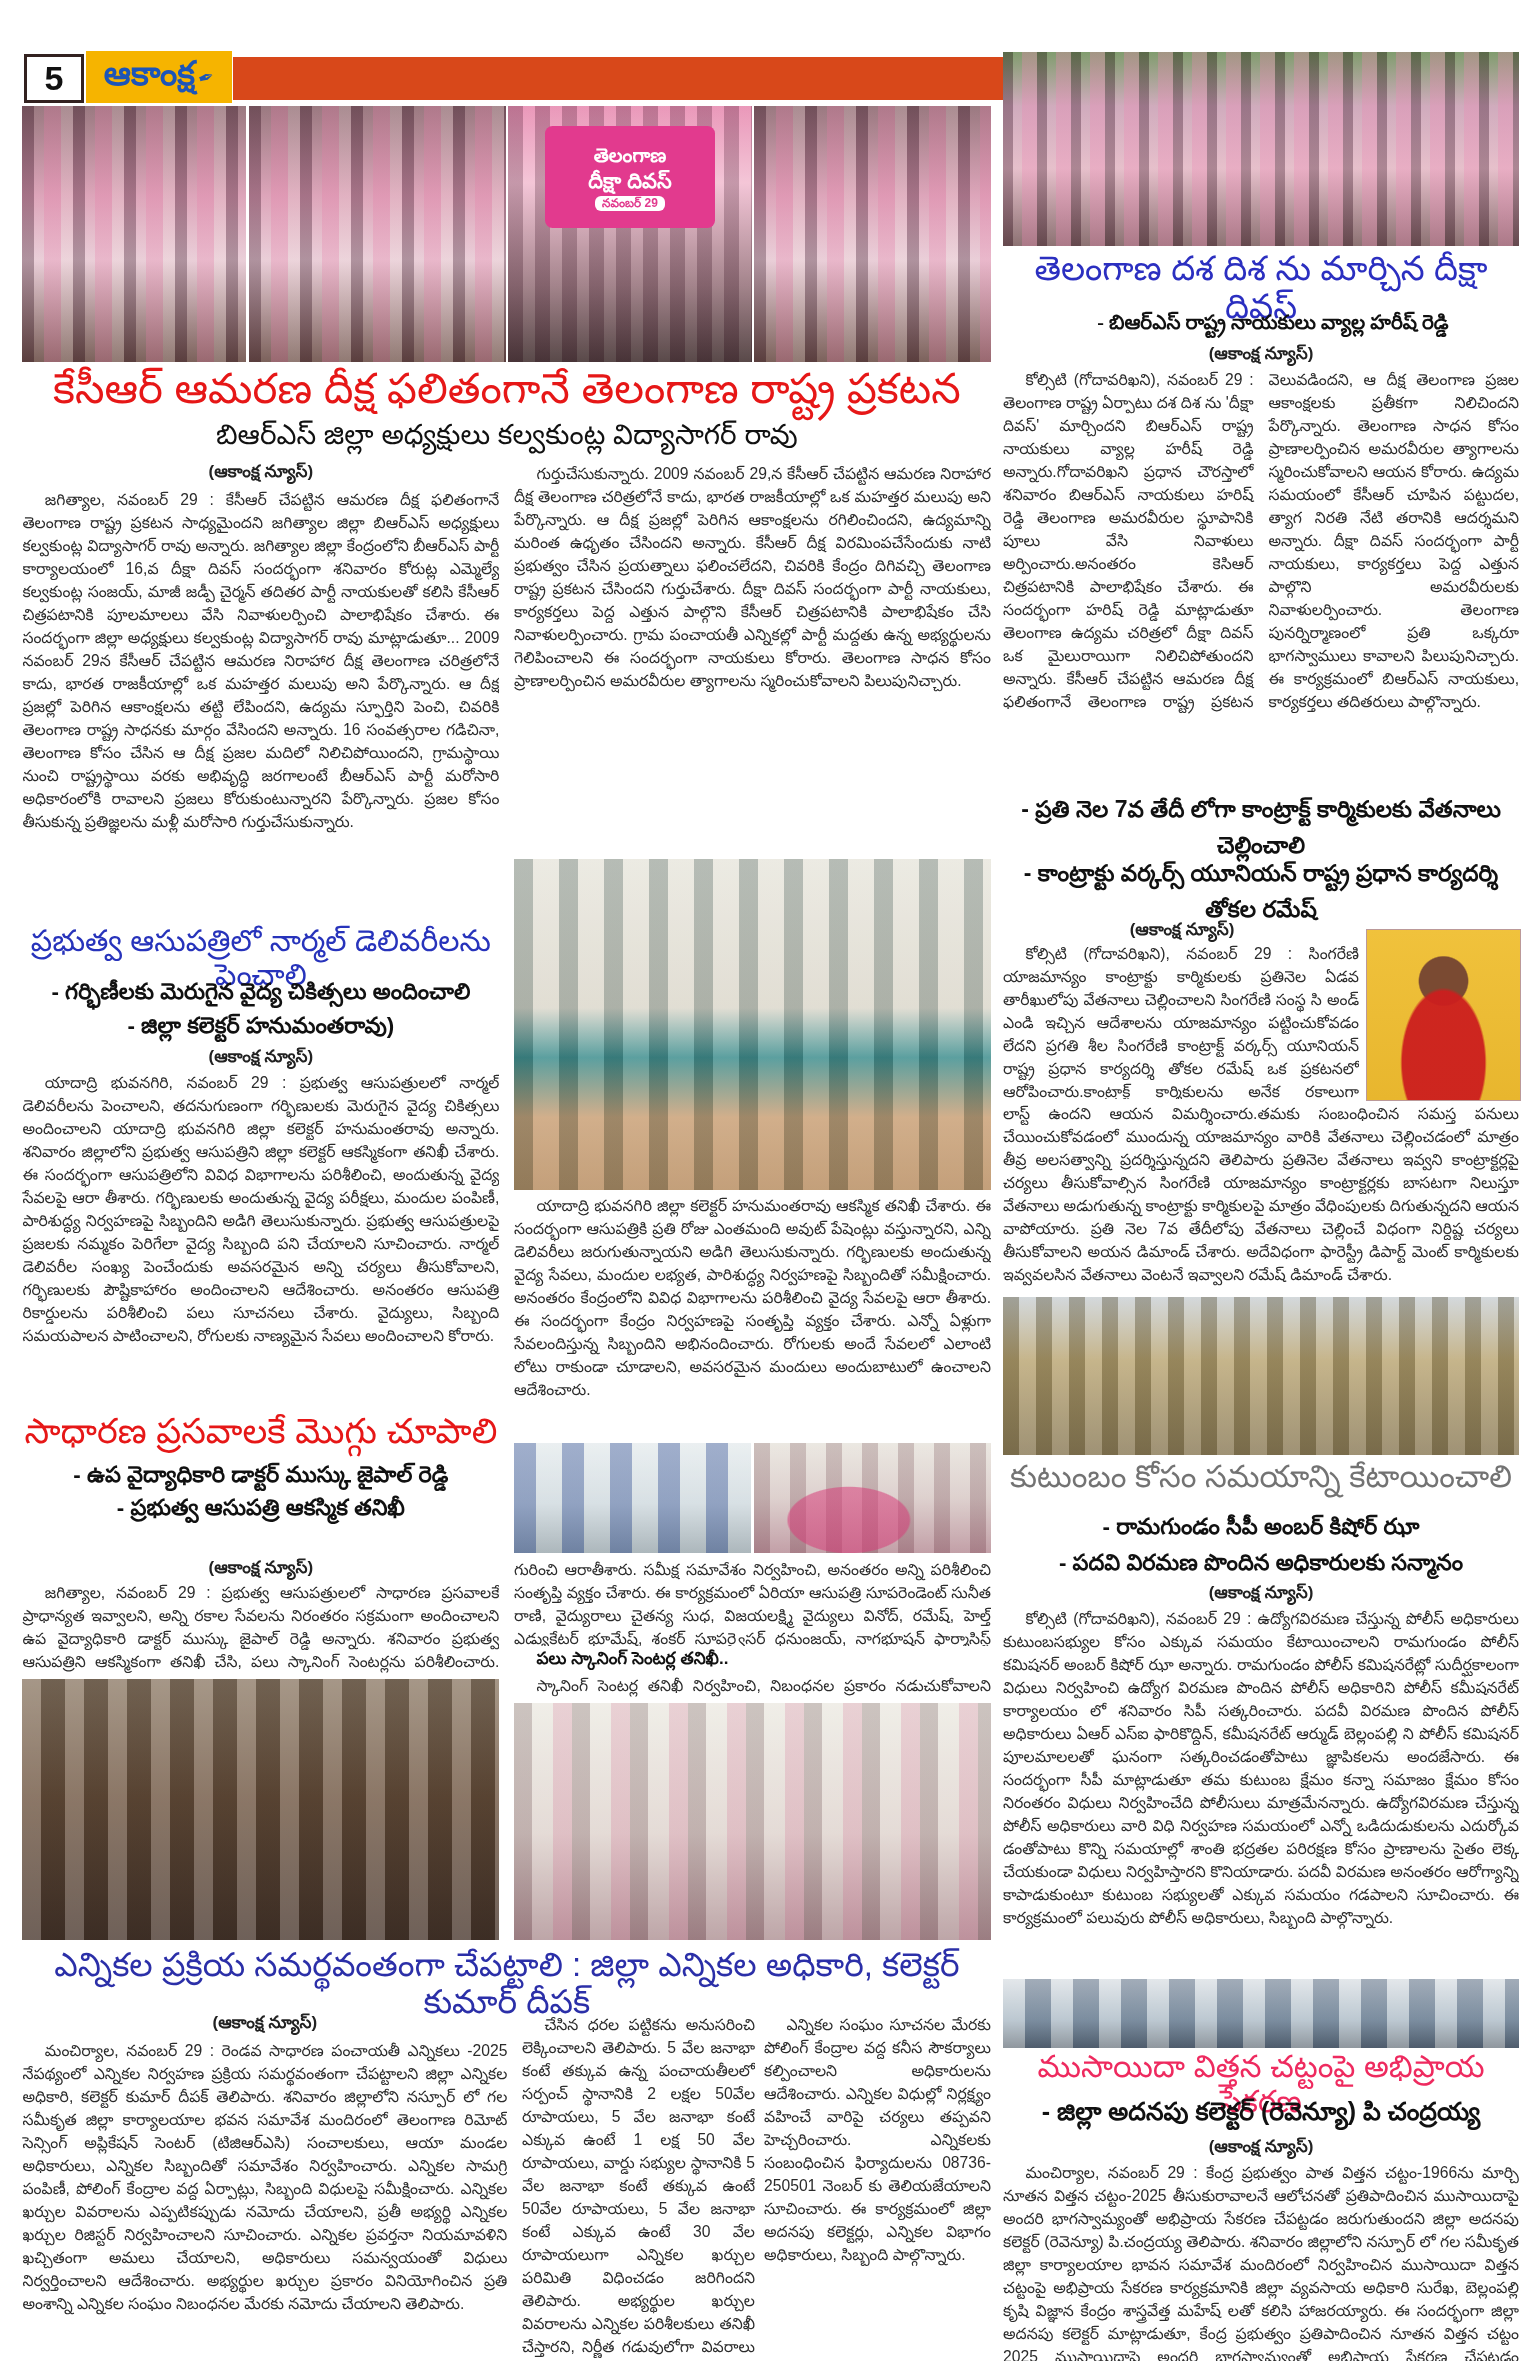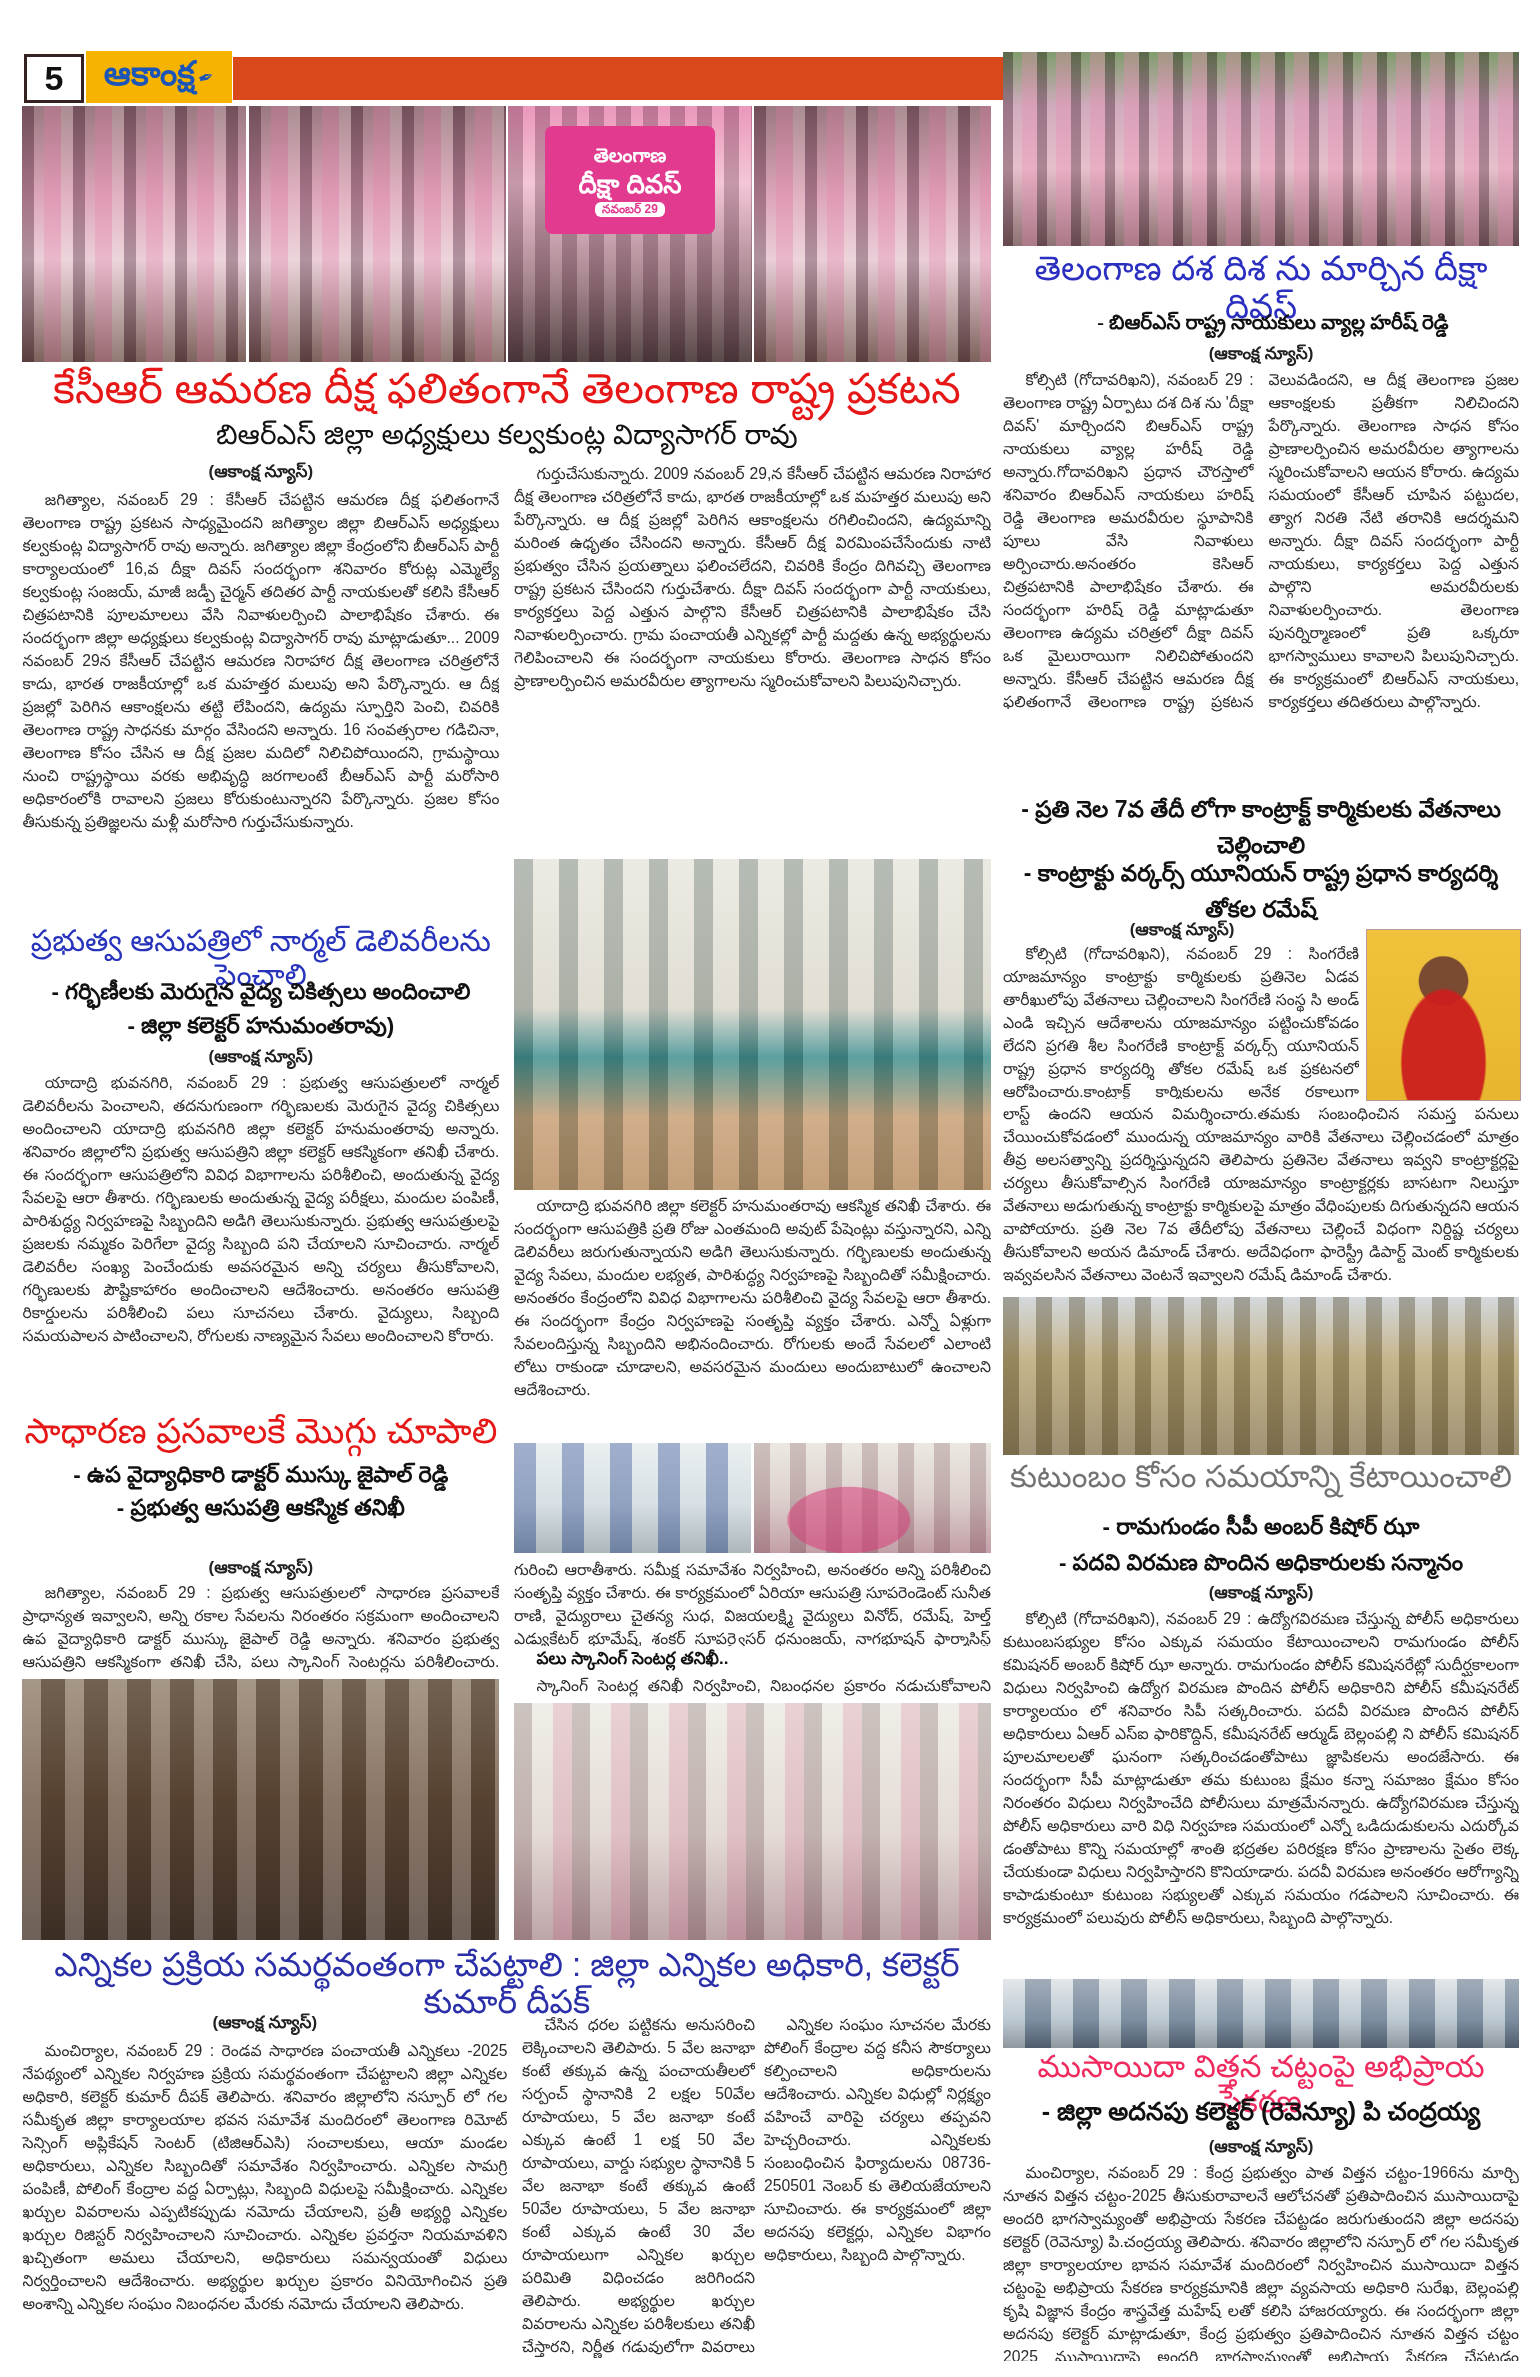--- a/index.html
+++ b/index.html
@@ -49,21 +49,21 @@
   .dais{background-image:
       repeating-linear-gradient(90deg, rgba(255,255,255,.30) 0 22.4px, rgba(40,60,90,.30) 22.4px 48px),
       linear-gradient(180deg,#d7dde2 0%,#9fb0bd 60%,#5f6a74 100%);}
   .portrait{background-image:
       radial-gradient(ellipse at 50% 78%, rgba(204,30,30,.95) 0 38%, transparent 40%),
       radial-gradient(circle at 50% 30%, #7a4a32 0 17%, transparent 18%),
       linear-gradient(180deg,#f0c23c 0%,#e8b62e 100%);
       border:0.7px solid #b99;}
   .banner{position:absolute;left:15%;top:8%;width:70%;background:#e23a8e;color:#fff;text-align:center;
           border-radius:7.5px;padding:17px 0;line-height:1.25;font-weight:bold;}
-  .banner .b1{font-size:19.4px;} .banner .b2{font-size:26px;} .banner .b3{font-size:12px;background:#fff;color:#e23a8e;display:inline-block;padding:0 7.5px;border-radius:6px;margin-top:2.2px;}
+  .banner .b1{font-size:19.4px;} .banner .b2{font-size:21px;} .banner .b3{font-size:12px;background:#fff;color:#e23a8e;display:inline-block;padding:0 7.5px;border-radius:6px;margin-top:2.2px;}
   
   .hl{font-weight:normal;text-align:center;line-height:1.12;}
   .hl-main{color:#e61717;font-size:42px;}
   .hl-sub{color:#111;font-size:28px;}
   .hl-blue{color:#2733bb;font-size:30px;}
   .hl-bluelg{color:#2b2fc0;font-size:34px;}
   .hl-red{color:#e61717;font-size:35px;}
   .hl-redsm{color:#737373;font-size:31px;}
   .hl-maroon{color:#b31050;font-size:33px;}
   .hl-pink{color:#ee2a5f;font-size:31px;}

